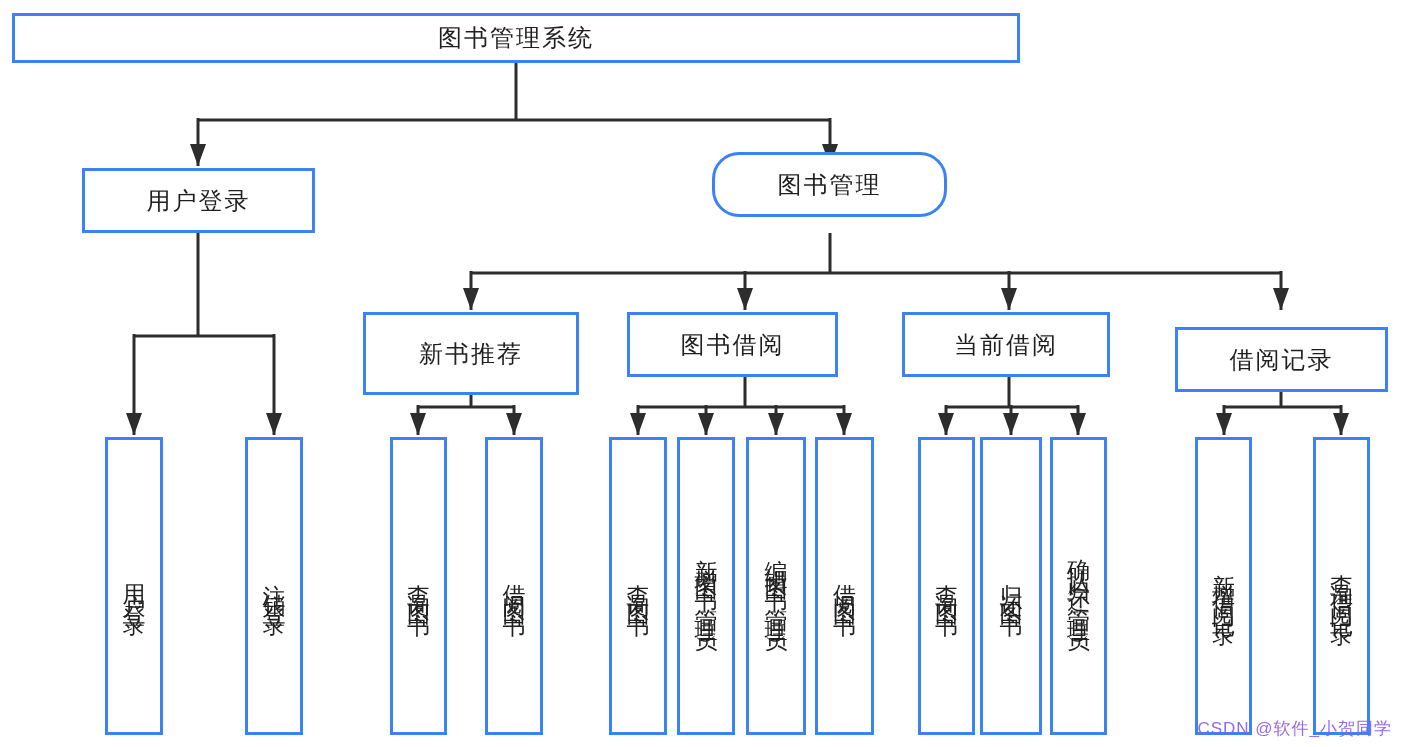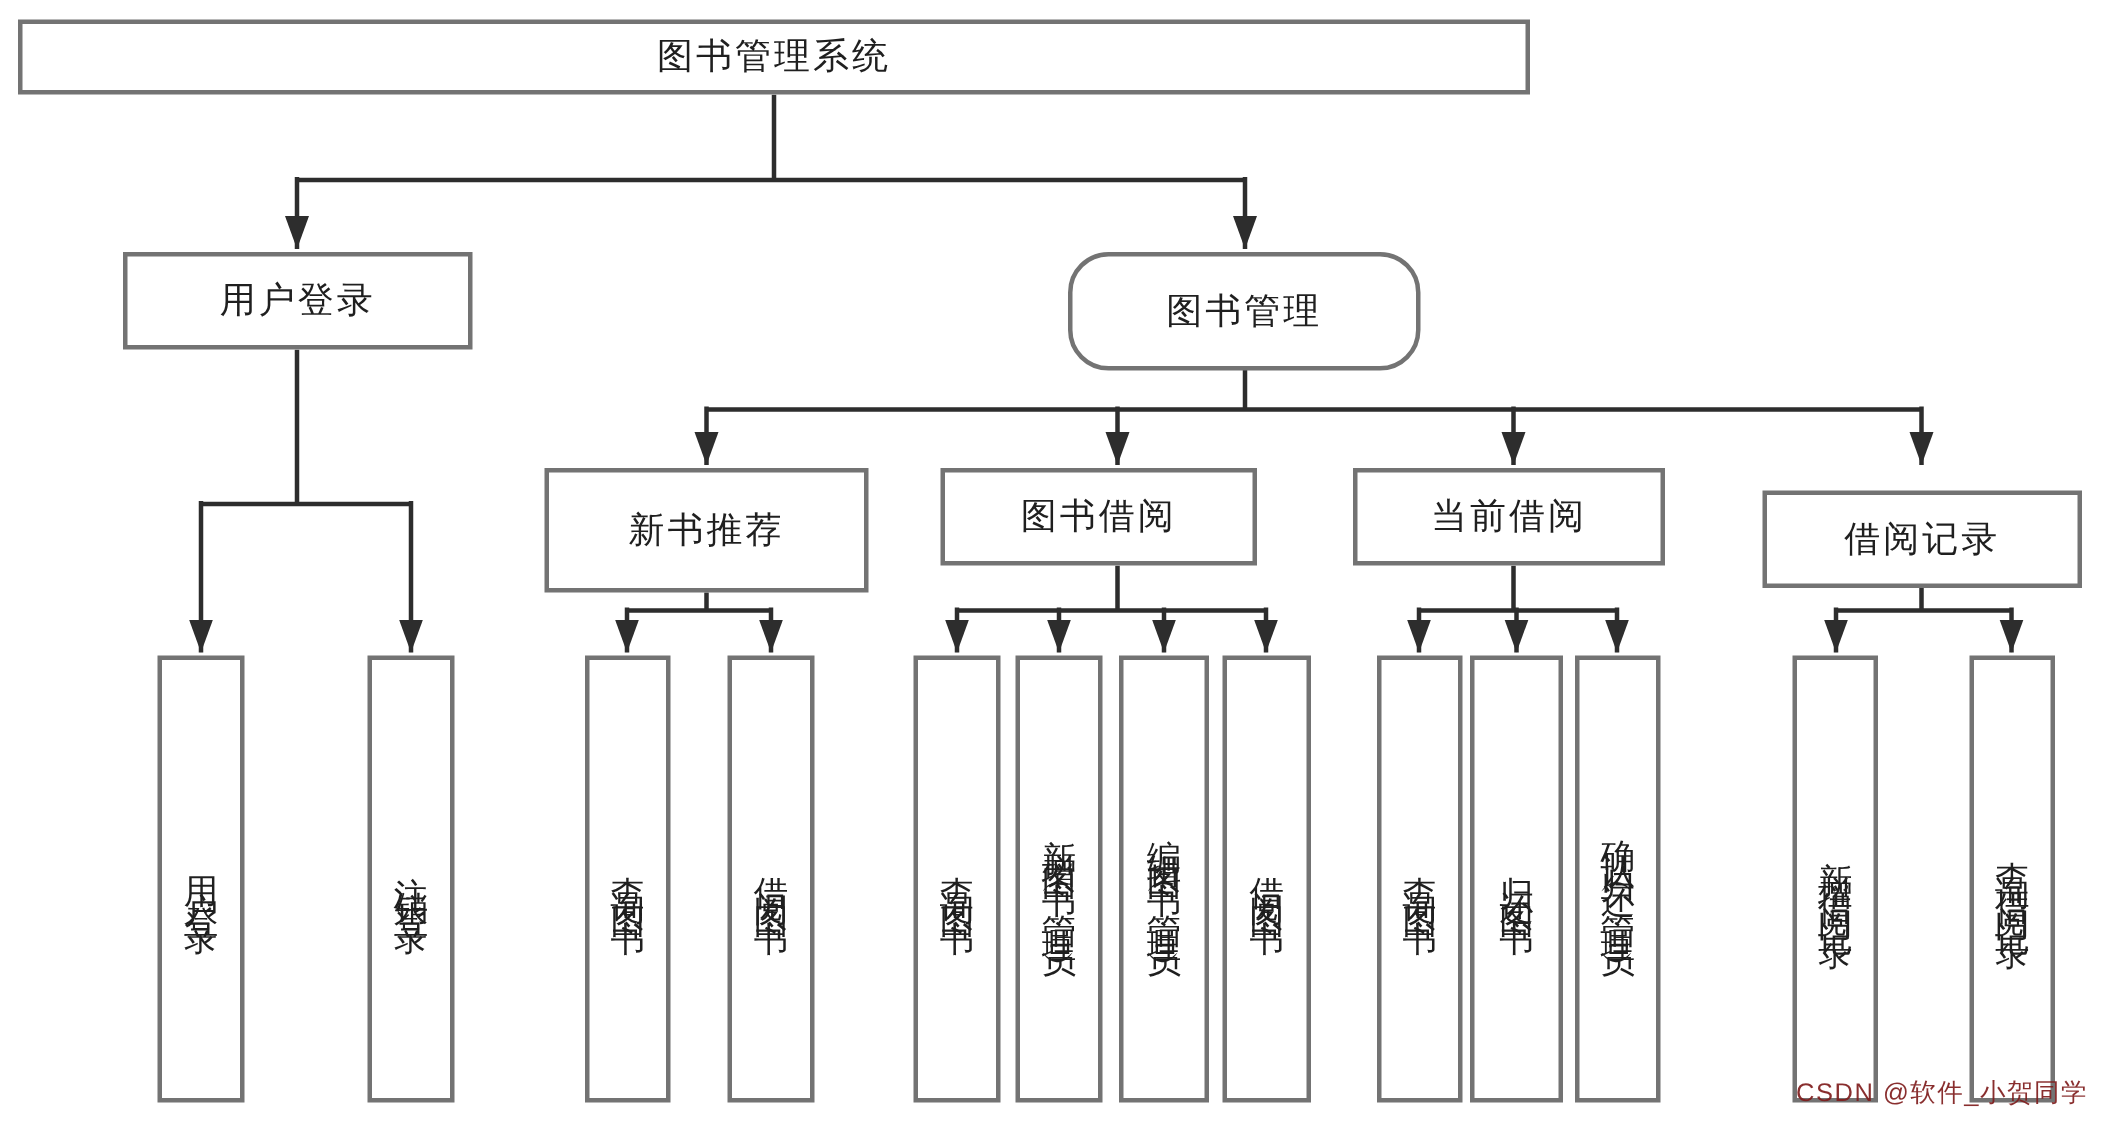--- a/index.html
+++ b/index.html
@@ -19,21 +19,21 @@
     position: absolute;
     left: 0;
     top: 0;
     width: 1405px;
     height: 747px;
     pointer-events: none;
   }
   .node {
     position: absolute;
     box-sizing: border-box;
-    border: 3px solid #737373;
+    border: 3px solid #3b82f6;
     background: #ffffff;
     color: #1f1f1f;
     display: flex;
     align-items: center;
     justify-content: center;
     text-align: center;
     z-index: 2;
   }
   .h-node {
     font-size: 24px;
@@ -47,21 +47,21 @@
     font-size: 23px;
     letter-spacing: 10px;
     line-height: 1;
   }
   .watermark {
     position: absolute;
     right: 13px;
     bottom: 7px;
     font-size: 17px;
     letter-spacing: 1px;
-    color: #7f1d1d;
+    color: #8b5cf6;
     opacity: 0.92;
     z-index: 5;
     white-space: nowrap;
   }
 </style>
 </head>
 <body>
 
 <div class="stage">
 
@@ -104,21 +104,21 @@
 
       <path d="M1281,377 V407 M1224,407 H1341"></path>
       <line x1="1224" y1="405" x2="1224" y2="435" marker-end="url(#ah)"></line>
       <line x1="1341" y1="405" x2="1341" y2="435" marker-end="url(#ah)"></line>
     </g>
   </svg>
 
   <div class="node h-node" style="left:12px; top:13px; width:1008px; height:50px;">图书管理系统</div>
 
   <div class="node h-node" style="left:82px; top:168px; width:233px; height:65px;">用户登录</div>
-  <div class="node h-node" style="left:712px; top:168px; width:235px; height:79px;border-radius:27px;">图书管理</div>
+  <div class="node h-node" style="left:712px; top:152px; width:235px; height:65px;border-radius:27px;">图书管理</div>
 
   <div class="node h-node" style="left:363px; top:312px; width:216px; height:83px;">新书推荐</div>
   <div class="node h-node" style="left:627px; top:312px; width:211px; height:65px;">图书借阅</div>
   <div class="node h-node" style="left:902px; top:312px; width:208px; height:65px;">当前借阅</div>
   <div class="node h-node" style="left:1175px; top:312px; width:213px; height:65px;margin-top:15px;">借阅记录</div>
 
   <div class="node v-node" style="left:105px; top:437px; width:58px; height:298px;">用户登录</div>
   <div class="node v-node" style="left:245px; top:437px; width:58px; height:298px;">注销登录</div>
 
   <div class="node v-node" style="left:390px; top:437px; width:57px; height:298px;">查询图书</div>

